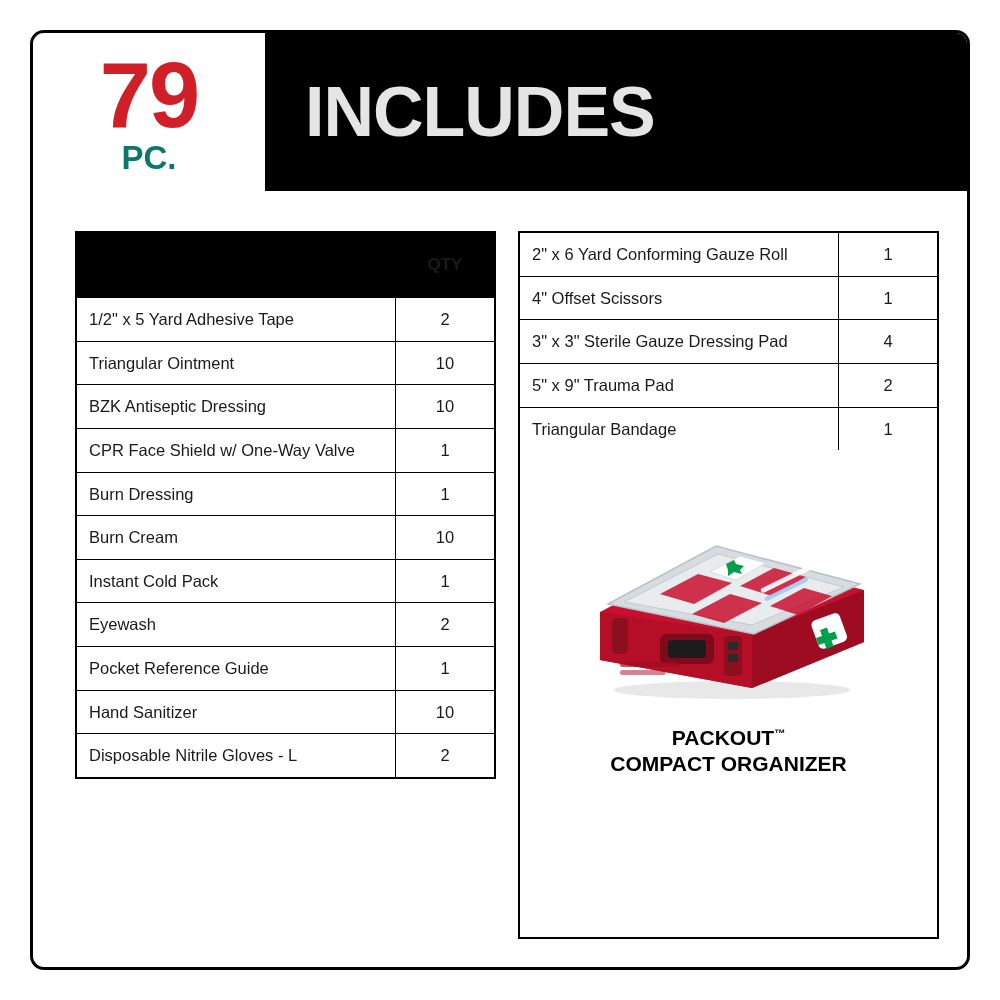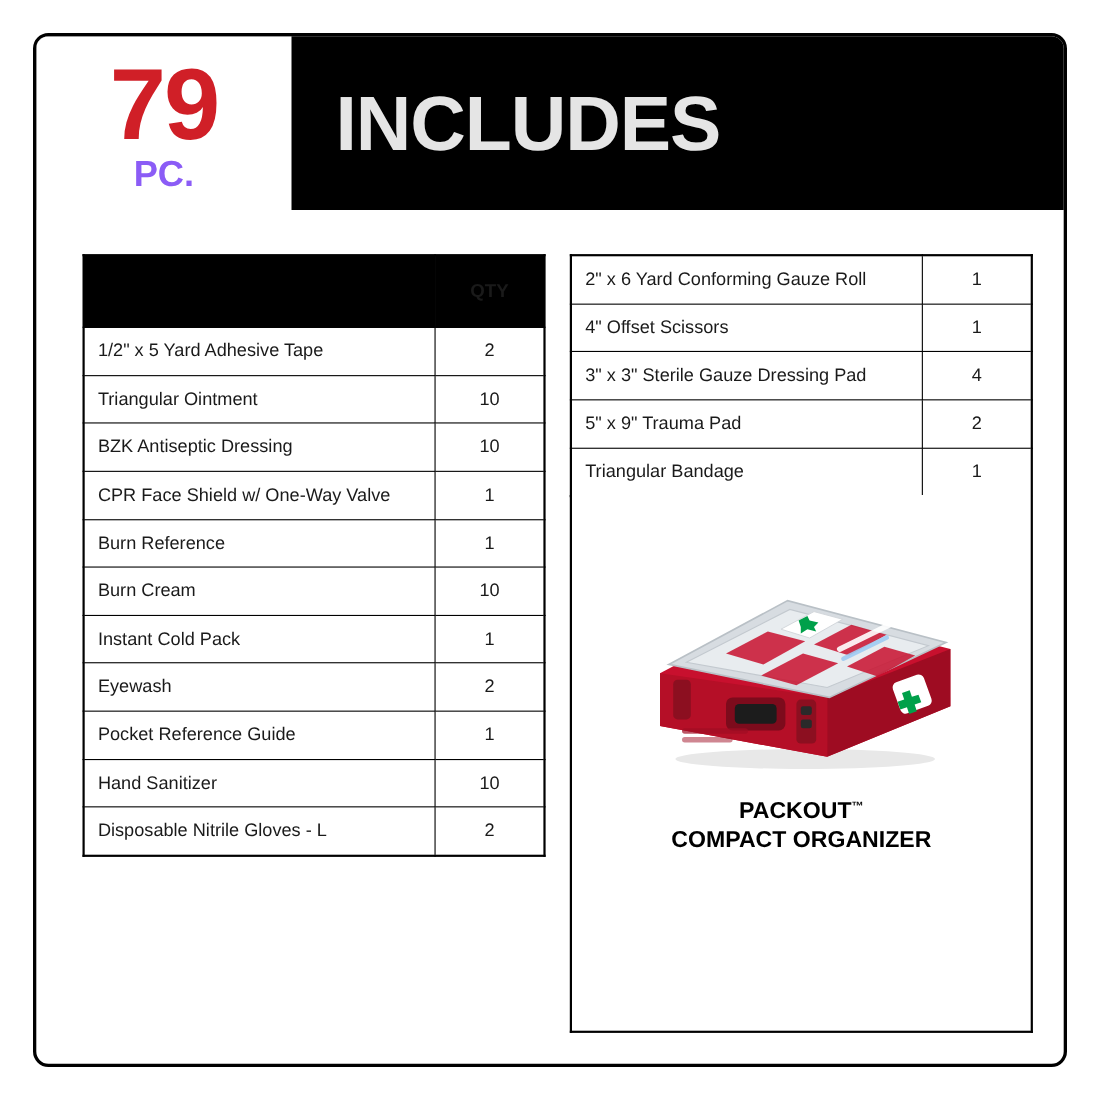--- a/index.html
+++ b/index.html
@@ -60,21 +60,21 @@
     font-size: 92px;
     line-height: 0.85;
     font-weight: bold;
     color: #d01f27;
     letter-spacing: -2px;
   }
   .pc-unit {
     font-size: 33px;
     line-height: 1;
     font-weight: bold;
-    color: #8b5cf6;
+    color: #0f766e;
     margin-top: 6px;
     letter-spacing: 0px;
   }
   .header-title {
     flex: 1;
     display: flex;
     align-items: center;
     padding-left: 40px;
     box-sizing: border-box;
   }
@@ -209,21 +209,21 @@
           </tr>
           <tr>
             <td>BZK Antiseptic Dressing</td>
             <td class="qty">10</td>
           </tr>
           <tr>
             <td>CPR Face Shield w/ One-Way Valve</td>
             <td class="qty">1</td>
           </tr>
           <tr>
-            <td>Burn Reference</td>
+            <td>Burn Dressing</td>
             <td class="qty">1</td>
           </tr>
           <tr>
             <td>Burn Cream</td>
             <td class="qty">10</td>
           </tr>
           <tr>
             <td>Instant Cold Pack</td>
             <td class="qty">1</td>
           </tr>

